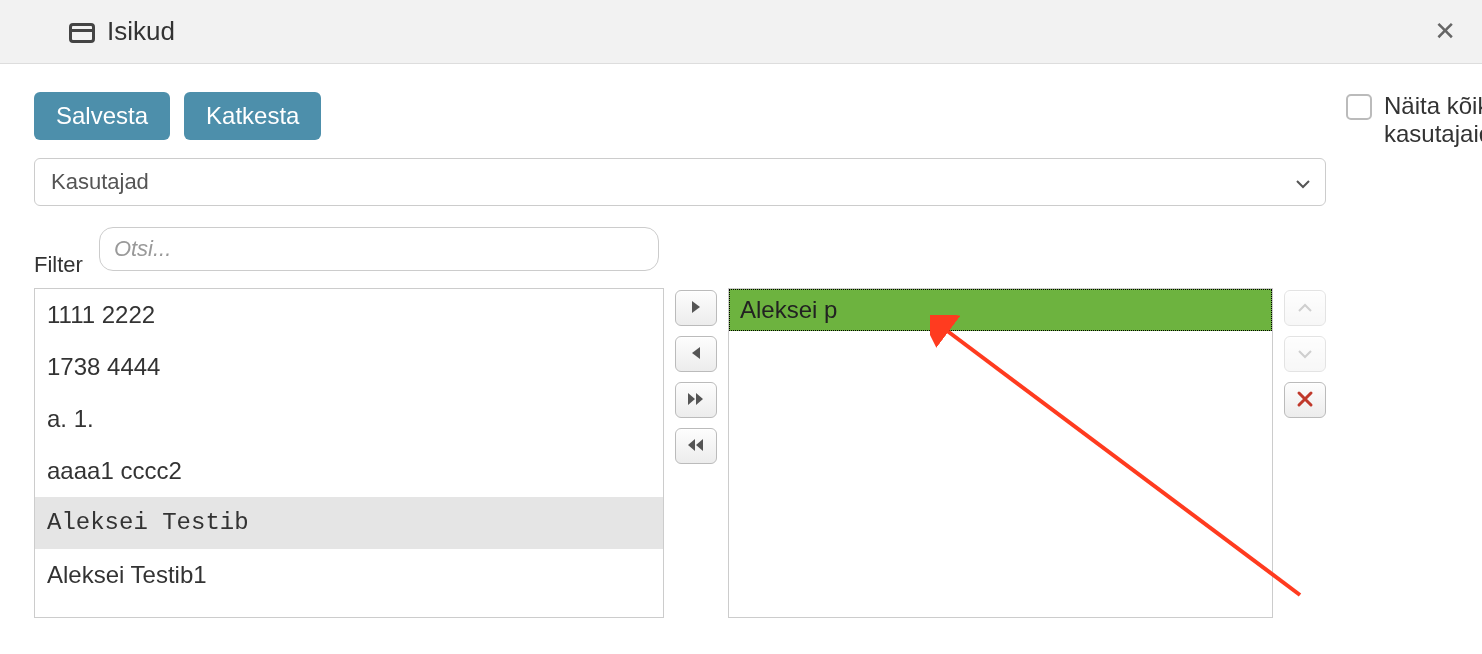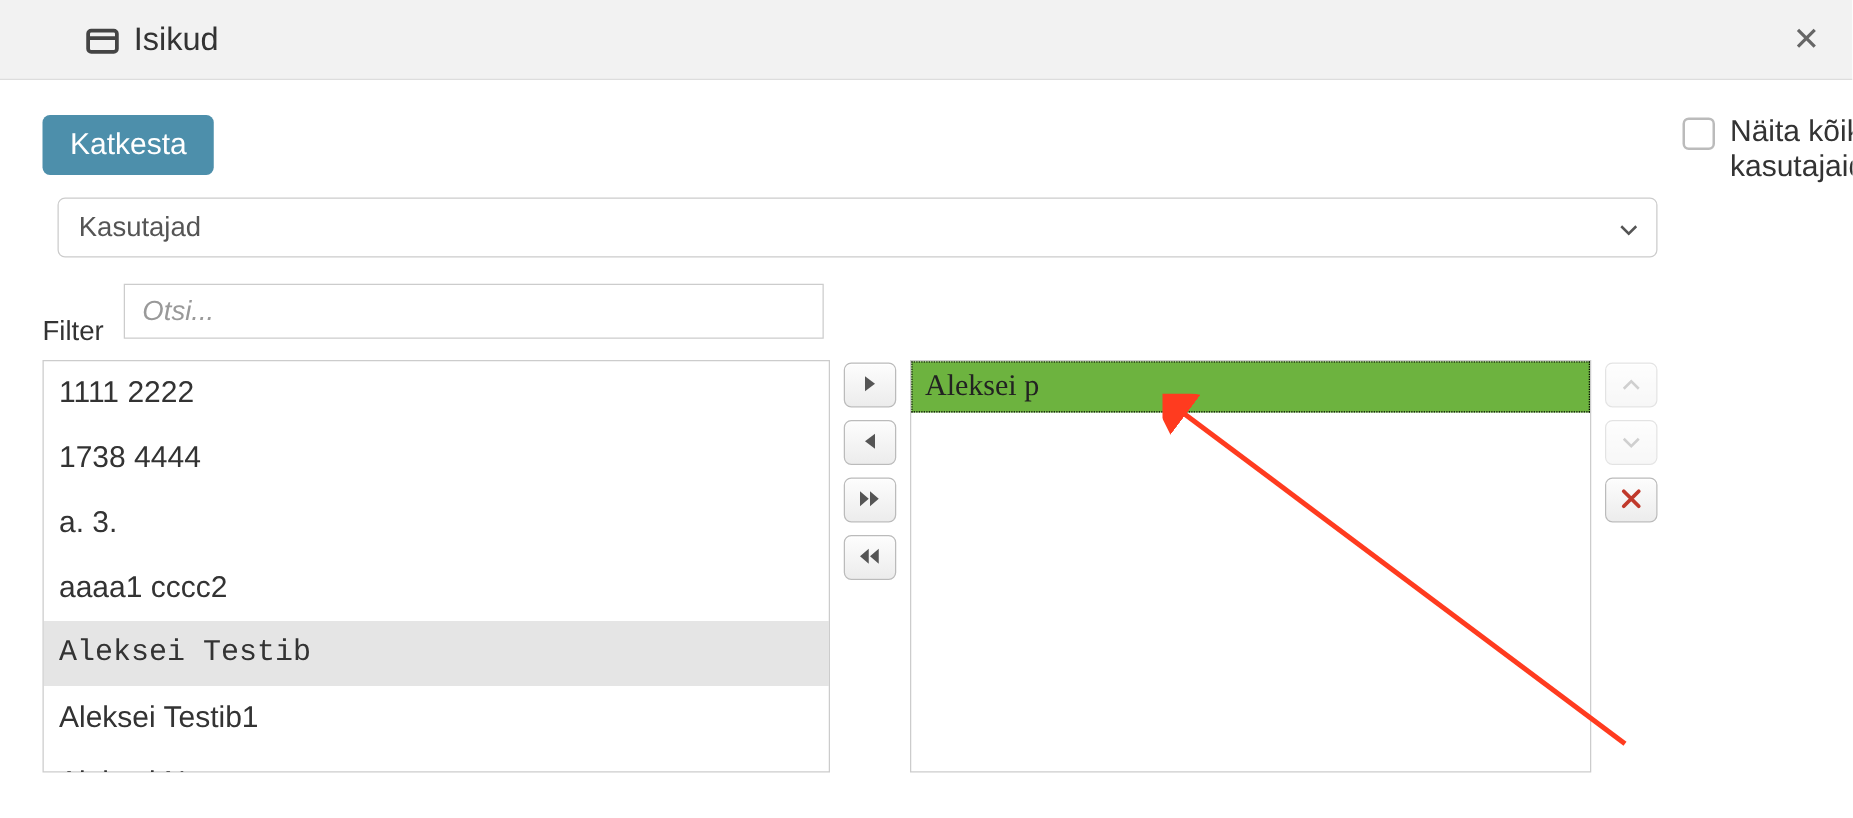--- a/index.html
+++ b/index.html
@@ -73,21 +73,20 @@
     color: #fff;
     border: none;
     border-radius: 6px;
     padding: 10px 22px;
     font-size: 24px;
     cursor: pointer;
   }
   .select-wrap {
     position: relative;
     margin-bottom: 14px;
-    margin-left: 12px;
   }
   .select {
     width: 100%;
     border: 1px solid #ccc;
     border-radius: 6px;
     padding: 10px 16px;
     font-size: 22px;
     background: #fff;
     appearance: none;
     cursor: pointer;
@@ -107,21 +106,21 @@
     gap: 16px;
     margin-bottom: 10px;
   }
   .filter-label {
     font-size: 22px;
     color: #333;
     margin-top: 32px;
   }
   .filter-input {
     border: 1px solid #ccc;
-    border-radius: 0;
+    border-radius: 14px;
     padding: 8px 14px;
     font-size: 22px;
     font-style: italic;
     color: #999;
     width: 560px;
   }
   .filter-input::placeholder {
     color: #999;
     font-style: italic;
   }
@@ -190,21 +189,20 @@
     height: 330px;
     overflow: hidden;
   }
   .right-item {
     padding: 6px 10px;
     font-size: 24px;
     background: #6db33f;
     border: 1px dotted #000;
     color: #222;
     cursor: pointer;
-    font-family: Liberation Serif, serif;
   }
   .side-col {
     display: flex;
     flex-direction: column;
     gap: 10px;
     padding-top: 2px;
   }
   .check-row {
     display: flex;
     gap: 12px;
@@ -237,20 +235,21 @@
     <span class="window-glyph"></span>
     <span class="page-title">Isikud</span>
   </div>
   <span class="close-x">✕</span>
 </div>
 
 <div class="content">
 
   <div class="left-col">
     <div class="btn-row">
+      <button class="btn">Salvesta</button>
       <button class="btn">Katkesta</button>
     </div>
 
     <div class="select-wrap">
       <div class="select">Kasutajad</div>
       <span class="select-chevron">
         <svg width="14" height="10" viewBox="0 0 14 10">
             <path d="M1 2 L7 8 L13 2" stroke="#555" stroke-width="2" fill="none"></path>
           </svg>
       </span>
@@ -259,21 +258,21 @@
     <div class="filter-row">
       <span class="filter-label">Filter</span>
       <input class="filter-input" placeholder="Otsi..." style="">
     </div>
 
     <div class="pick-row">
       <div class="listbox">
         <div class="listbox-inner" id="available-list">
             <div class="list-item">1111 2222</div>
             <div class="list-item">1738 4444</div>
-            <div class="list-item">a. 3.</div>
+            <div class="list-item">a. 1.</div>
             <div class="list-item">aaaa1 cccc2</div>
             <div class="list-item selected">Aleksei Testib</div>
             <div class="list-item">Aleksei Testib1</div>
             <div class="list-item">Aleksei New</div>
           </div>
       </div>
 
       <div class="arrow-col">
         <button class="icon-btn">
           <span>

